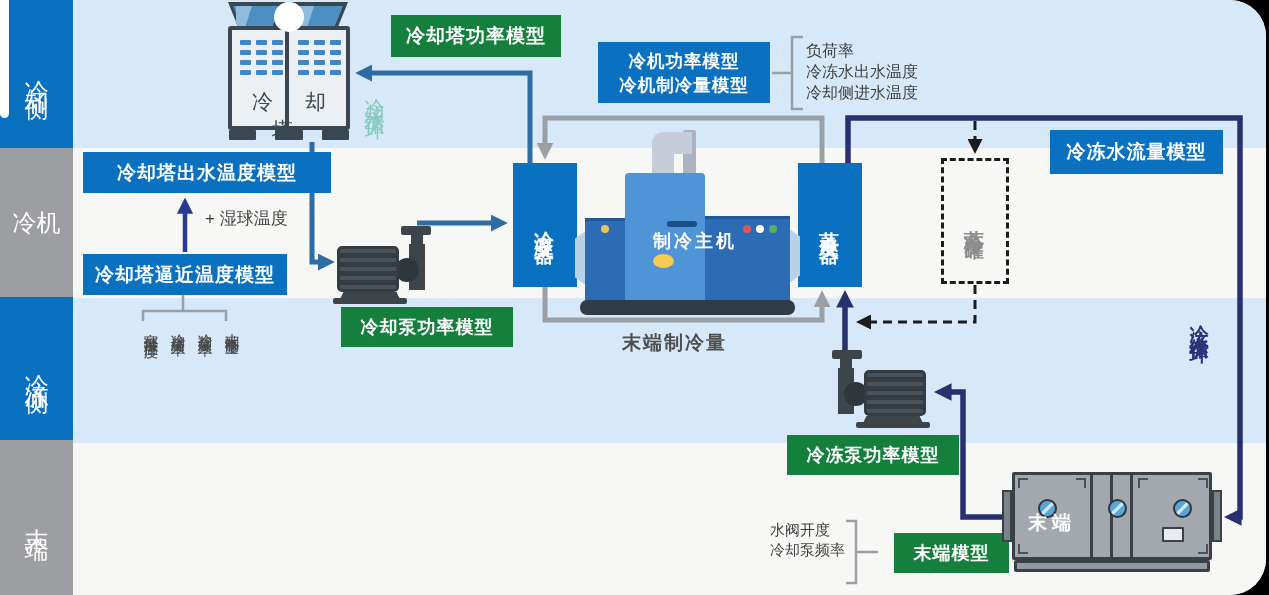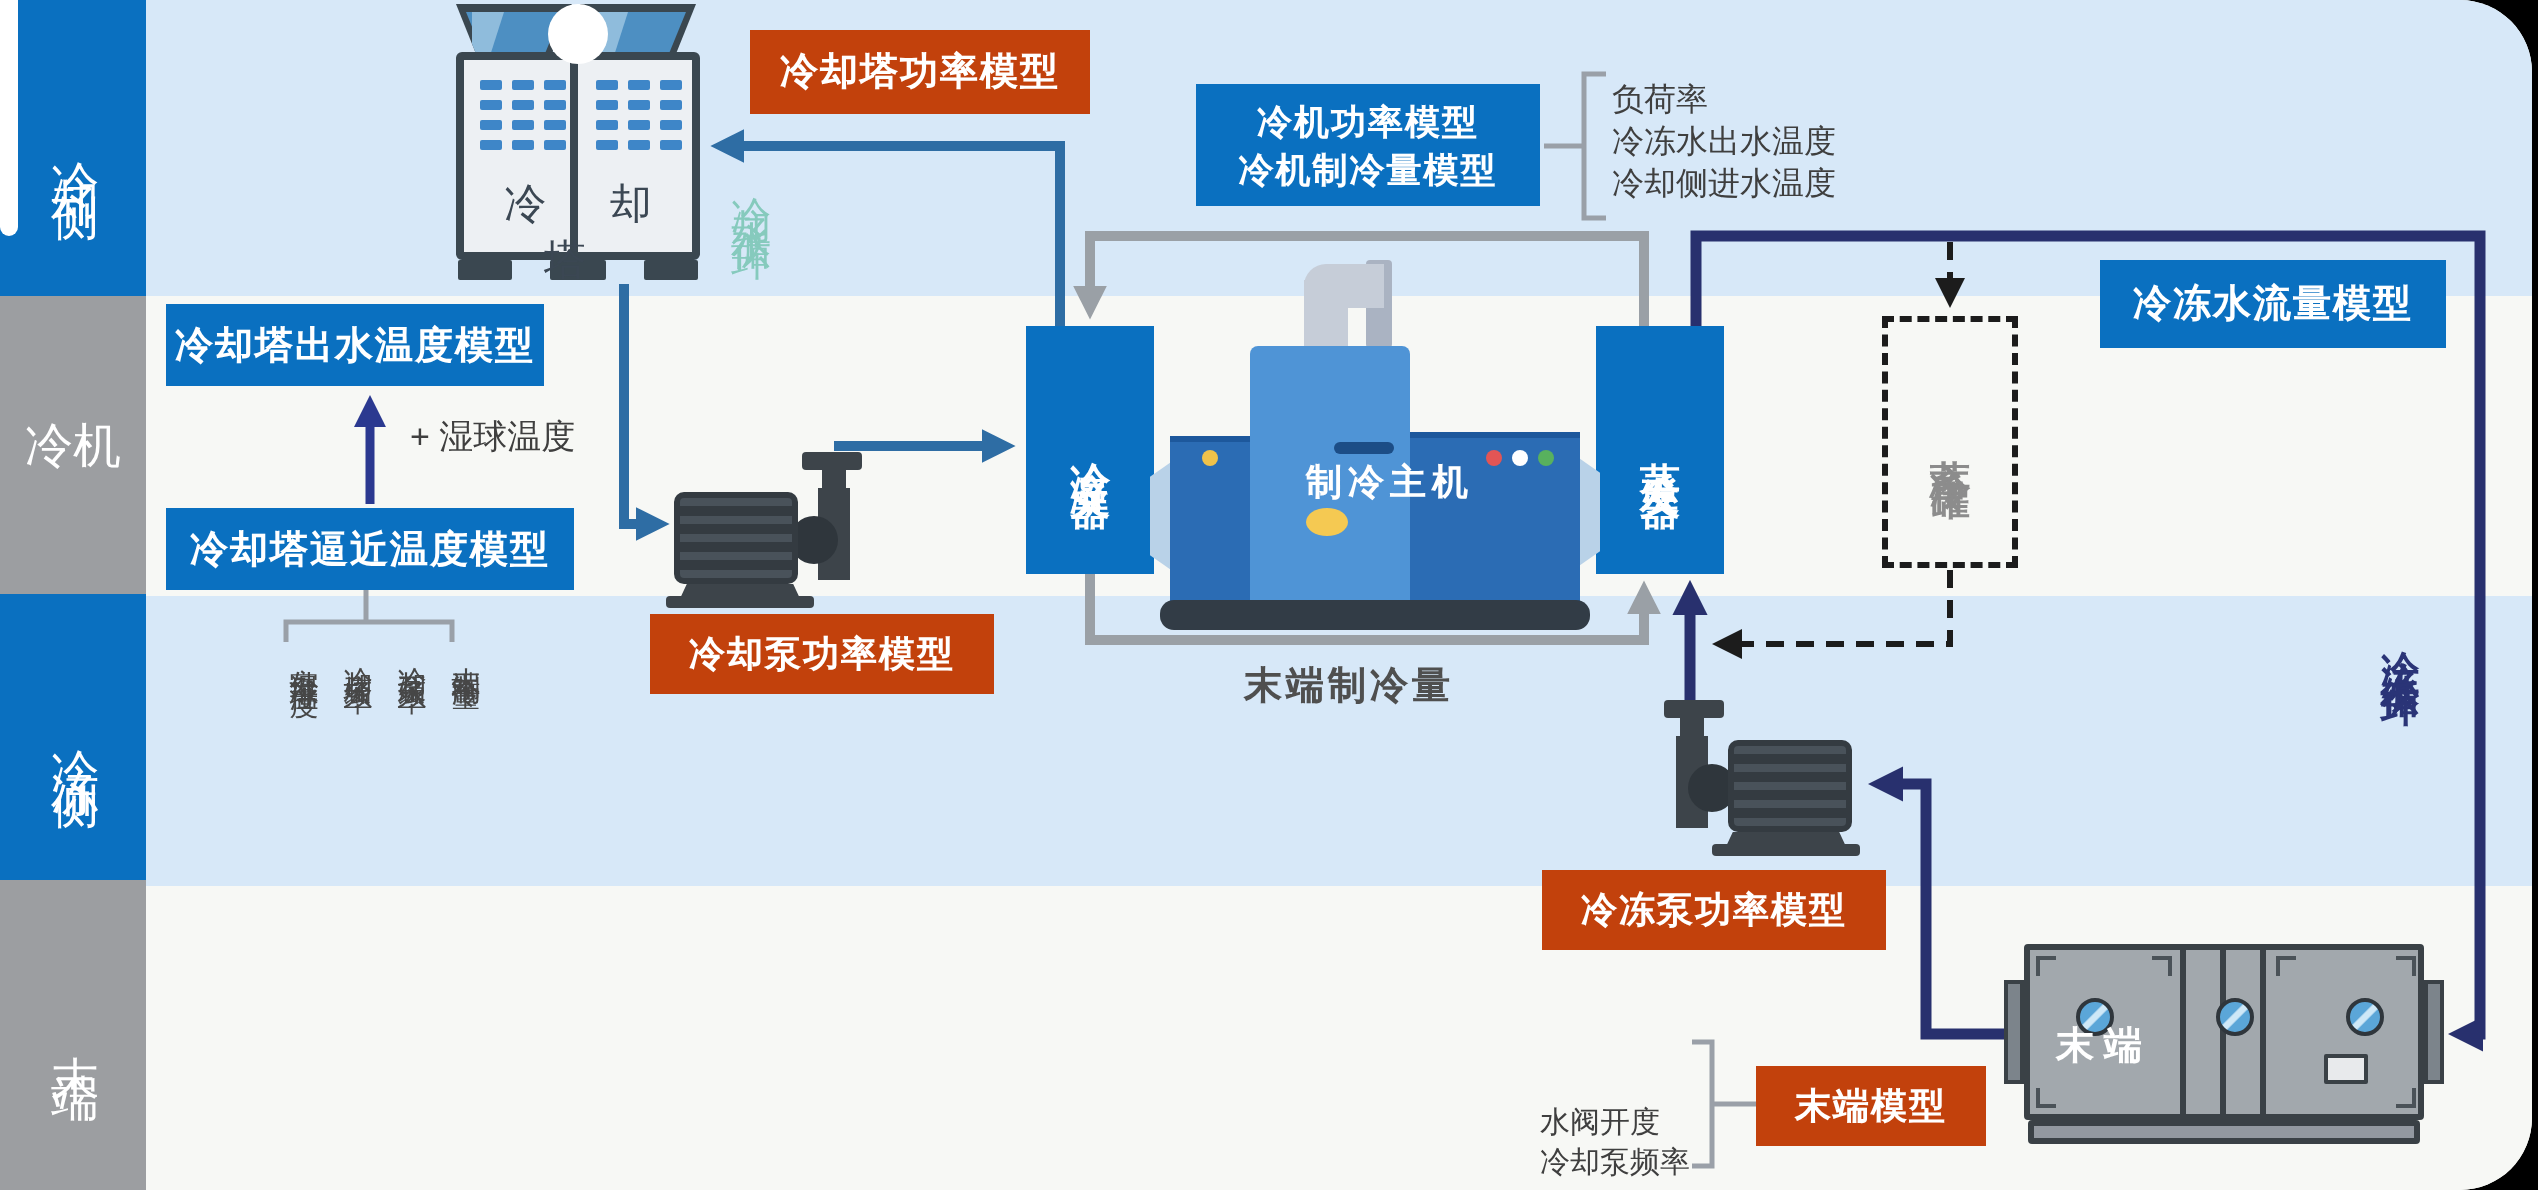--- a/index.html
+++ b/index.html
@@ -17,21 +17,21 @@
   .vtext { writing-mode:vertical-rl; text-orientation:upright; }
   .sideband .vtext { letter-spacing:9px; }
   #notch { left:0; top:0; width:9px; height:118px; background:#fff; border-radius:0 0 7px 7px; z-index:6; }
 
   
   #wires { left:0; top:0; width:1266px; height:595px; z-index:1; pointer-events:none; }
 
   
   .mbox { display:flex; flex-direction:column; align-items:center; justify-content:center; color:#fff; font-weight:700; letter-spacing:1px; z-index:3; text-align:center; }
   .mbox.blue { background:#0a70c0; }
-  .mbox.gray { background:#c2410c; }
+  .mbox.gray { background:#15803d;margin-left:16px; }
   .mbox.black { background:#0a0a0a; }
   .f19 { font-size:19px; } .f18 { font-size:18px; } .f17 { font-size:17.5px; }
 
   .vessel { background:#0a70c0; color:#fff; display:flex; align-items:center; justify-content:center; z-index:3; }
   .vessel .vtext { font-size:20px; font-weight:700; letter-spacing:7px; }
   #tank { border:3px dashed #1c1c1c; background:transparent; display:flex; align-items:center; justify-content:center; z-index:3; }
   #tank .vtext { font-size:20px; font-weight:700; letter-spacing:5px; color:#8c8c8c; }
 
   
   .note { color:#3f3f3f; z-index:3; }
@@ -165,21 +165,21 @@
   <div class="abs mbox gray f19" style="left:375px;top:15px;width:170px;height:42px">
       <span>冷却塔功率模型</span>
     </div>
   <div class="abs mbox blue f17" style="left:598px;top:42px;width:172px;height:61px">
     <span>冷机功率模型</span>
     <span>冷机制冷量模型</span>
   </div>
   <div class="abs mbox blue f19" style="left:1050px;top:130px;width:173px;height:44px">
       <span>冷冻水流量模型</span>
     </div>
-  <div class="abs mbox blue f19" style="left:83px;top:152px;width:189px;height:41px">
+  <div class="abs mbox blue f19" style="left:83px;top:152px;width:248px;height:41px">
       <span>冷却塔出水温度模型</span>
     </div>
   <div class="abs mbox blue f19" style="left:83px;top:254px;width:204px;height:41px">
       <span>冷却塔逼近温度模型</span>
     </div>
   <div class="abs mbox gray f18" style="left:325px;top:307px;width:172px;height:40px">
       <span>冷却泵功率模型</span>
     </div>
   <div class="abs mbox gray f18" style="left:771px;top:435px;width:172px;height:40px">
       <span>冷冻泵功率模型</span>
@@ -203,21 +203,21 @@
     <div>负荷率</div>
     <div>冷冻水出水温度</div>
     <div>冷却侧进水温度</div>
   </div>
   <div class="abs" id="approach-inputs" style="left:141px;top:322px">
     <span class="vcol">室外湿球温度</span>
     <span class="vcol">冷却塔频率</span>
     <span class="vcol">冷却泵频率</span>
     <span class="vcol">末端制冷量</span>
   </div>
-  <div class="abs note" id="terminal-inputs" style="left:770px;top:552px">
+  <div class="abs note" id="terminal-inputs" style="left:770px;top:520px">
     <div>水阀开度</div>
     <div>冷却泵频率</div>
   </div>
   <div class="abs" id="refrigerant-label" style="left:622px;top:330px">末端制冷量</div>
   <div class="abs vtext" id="cooling-water-circ" style="left:362px;top:82px">冷却水循环</div>
   <div class="abs vtext" id="chilled-water-circ" style="left:1186px;top:310px">冷冻水循环</div>
 
   <div class="abs" id="tower">
     <div class="abs collar" style="left:0">
         <span class="inner"></span>

